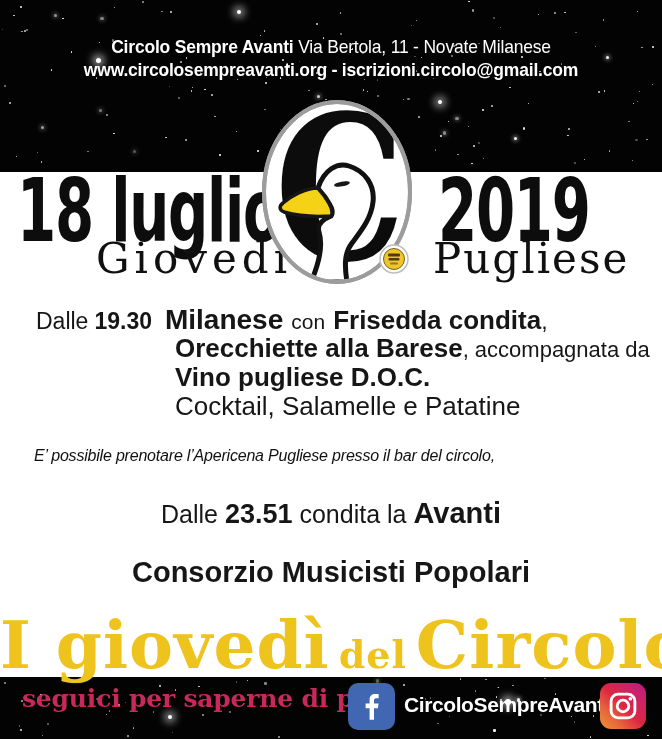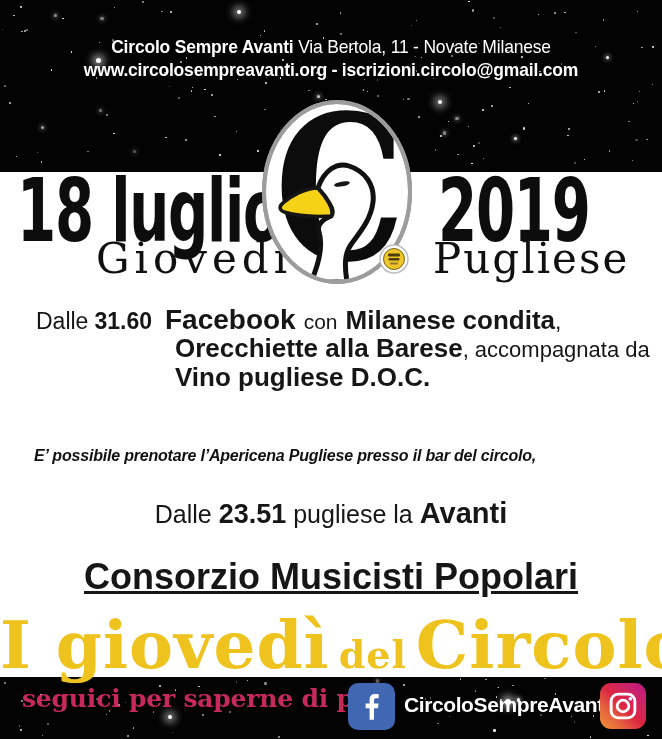--- a/index.html
+++ b/index.html
@@ -42,29 +42,29 @@
   .l-ap3{left:175px;top:362px;font-size:26px;font-weight:bold;}
   .l-ap4{left:175px;top:391px;font-size:26px;}
   .t-sm{font-size:23px;}
   .t-smb{font-size:23px;font-weight:bold;margin-left:6px;}
   .t-big{font-size:28px;font-weight:bold;margin-left:13px;}
   .t-con{font-size:21px;margin-left:8px;}
   .t-dish{font-size:26px;font-weight:bold;margin-left:8px;}
   .t-dish2{font-size:26px;font-weight:bold;}
   .note{
     position:absolute;left:34px;top:444px;width:620px;color:#111;
-    font-style:italic;font-weight:bold;font-size:16px;line-height:23px;
+    font-style:italic;font-weight:normal;font-size:16px;line-height:23px;
     letter-spacing:-.2px;white-space:nowrap;
   }
   .center{left:0;width:662px;text-align:center;}
   .l-pz1{top:497px;font-size:25px;}
   .pz-time{font-size:27px;font-weight:bold;}
   .pz-dance{font-size:29px;font-weight:bold;}
   .l-pz2{top:531px;font-size:25px;}
-  .l-pz3{top:556px;font-size:36px;font-weight:bold;text-decoration:underline;}
+  .l-pz3{top:556px;font-size:29px;font-weight:bold;}
   
   .gold-title{
     position:absolute;left:0;top:606px;width:662px;text-align:center;z-index:6;
     font-family:"DejaVu Serif",serif;font-weight:bold;color:#efc31d;
     white-space:nowrap;letter-spacing:1px;
     text-shadow:0 0 1px rgba(255,255,255,.6);
   }
   .gt-big{font-size:66px;}
   .gt-del{font-size:38px;margin:0 9px;}
   .follow{
@@ -273,29 +273,30 @@
     <ellipse cx="337" cy="192" rx="73" ry="90" fill="none" stroke="#9c9c9c" stroke-width="4"></ellipse>
     <g>
       <circle cx="394" cy="259" r="14" fill="#ffffff" stroke="#bdbdbd" stroke-width="1.5"></circle>
       <circle cx="394" cy="259" r="10.5" fill="#f0c52a" stroke="#7a6410" stroke-width="1"></circle>
       <rect x="388" y="253.5" width="12" height="3" rx="1" fill="#4d3d08"></rect>
       <rect x="388.5" y="258" width="11" height="2.6" rx="1" fill="#4d3d08"></rect>
       <rect x="390" y="262.5" width="8" height="2" rx="1" fill="#8c7a2a"></rect>
     </g>
   </svg>
 
-  <div class="line l-ap1"><span class="t-sm">Dalle</span><span class="t-smb">31.60</span><span class="t-big">Facebook</span><span class="t-con">con</span><span class="t-dish">Milanese condita</span><span class="t-sm">,</span></div>
+  <div class="line l-ap1"><span class="t-sm">Dalle</span><span class="t-smb">19.30</span><span class="t-big">Milanese</span><span class="t-con">con</span><span class="t-dish">Frisedda condita</span><span class="t-sm">,</span></div>
   <div class="line l-ap2"><span class="t-dish2">Orecchiette alla Barese</span><span>, accompagnata da</span></div>
   <div class="line l-ap3">Vino pugliese D.O.C.</div>
+  <div class="line l-ap4">Cocktail, Salamelle e Patatine</div>
 
   <div class="note">
     <div>E’ possibile prenotare l’Apericena Pugliese presso il bar del circolo,</div>
   </div>
 
-  <div class="line center l-pz1"><span>Dalle</span>&nbsp;<span class="pz-time">23.51</span>&nbsp;<span>pugliese la</span>&nbsp;<span class="pz-dance">Avanti</span></div>
+  <div class="line center l-pz1"><span>Dalle</span>&nbsp;<span class="pz-time">23.51</span>&nbsp;<span>condita la</span>&nbsp;<span class="pz-dance">Avanti</span></div>
   <div class="line center l-pz3">Consorzio Musicisti Popolari</div>
 
   <div class="gold-title"><span class="gt-big">I giovedì</span><span class="gt-del">del</span><span class="gt-big">Circolo</span></div>
 
   <div class="band band-bottom" id="band-bottom">
     <span class="bigstar" style="left:505px;top:22px;width:6px;height:6px;"></span>
     <span class="bigstar" style="left:168px;top:38px;width:4px;height:4px;"></span>
   <i class="star" style="left: 35.6516%; top: 6.77672%; height: 1.4px; width: 1.4px; opacity: 0.33;"></i>
       <i class="star" style="left: 0.670599%; top: 8.75592%; height: 1.4px; width: 1.4px; opacity: 0.55;"></i>
       <i class="star" style="left: 86.1892%; top: 62.9344%; height: 1.4px; width: 1.4px; opacity: 0.83;"></i>

